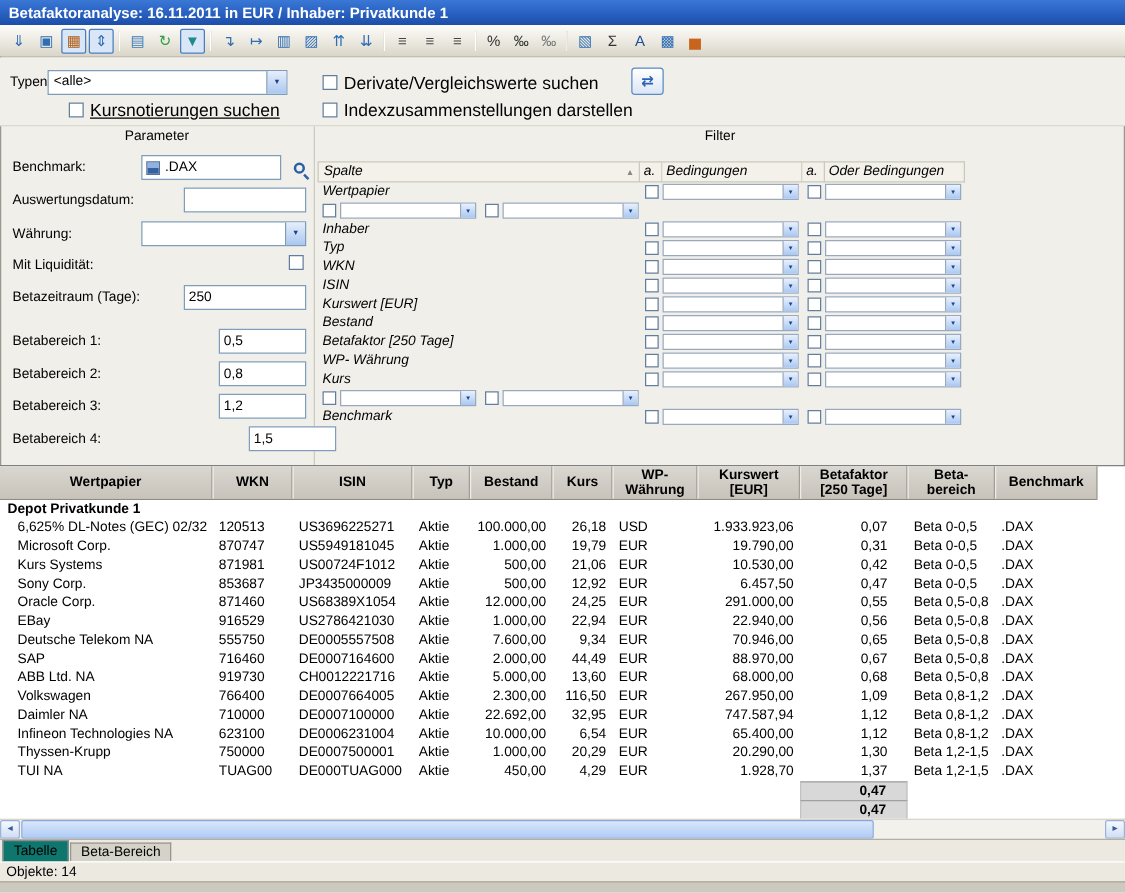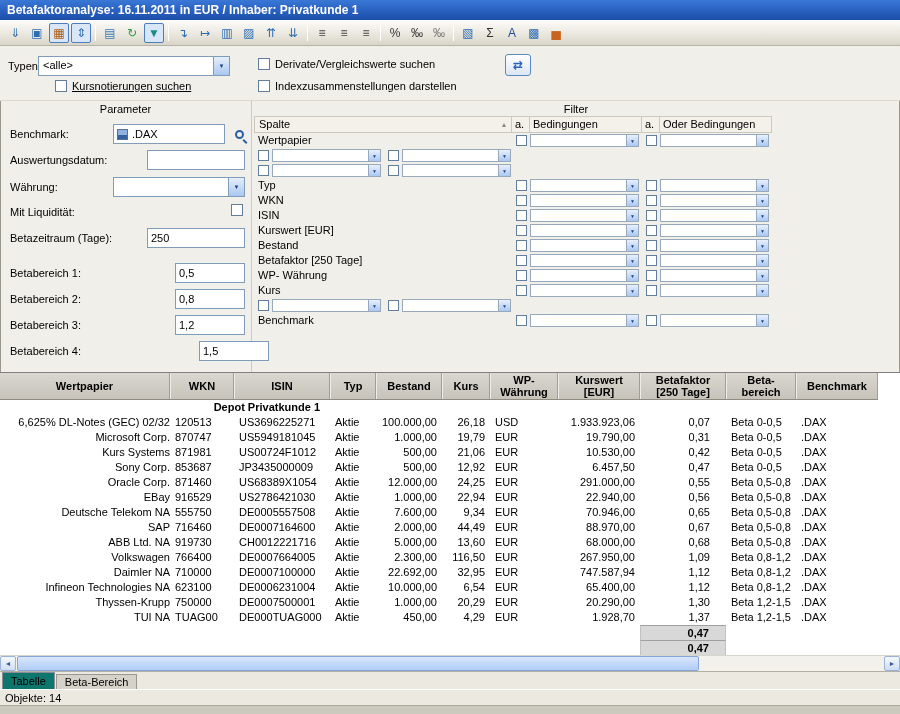--- a/index.html
+++ b/index.html
@@ -24,21 +24,21 @@
   
   .search{position:absolute;left:0;top:46px;width:900px;height:54px;background:#f1efe9;}
   .lbl{position:absolute;font-size:11px;}
   .typen-lbl{left:8px;top:14px;}
   .combo{position:absolute;background:#fff;border:1px solid #7f9db9;display:flex;height:20px;}
   .combo-text{flex:1;padding:2px 4px;overflow:hidden;white-space:nowrap;}
   .combo-btn{width:16px;background:linear-gradient(180deg,#e6eefb,#aac7f0);border-left:1px solid #7f9db9;
     color:#17408b;font-size:6px;display:flex;align-items:center;justify-content:center;}
   .combo.typen{left:38px;top:10px;width:192px;}
   .cb{width:12px;height:12px;background:#fff;border:1px solid #637d9c;display:inline-block;flex:none;}
-  .chk{position:absolute;display:inline-flex;align-items:center;gap:5px;font-size:11px;white-space:nowrap;}
+  .chk{position:absolute;display:inline-flex;align-items:center;gap:5px;font-size:14px;white-space:nowrap;}
   .chk.kurs{left:55px;top:34px;text-decoration:underline;}
   .chk.deriv{left:258px;top:12px;}
   .chk.index{left:258px;top:34px;}
   .refresh-btn{position:absolute;left:505px;top:8px;width:26px;height:22px;border:1px solid #5a8ac6;
     border-radius:3px;background:linear-gradient(180deg,#fff,#dbe6f5);color:#2a62b8;font-weight:bold;
     font-size:12px;display:flex;align-items:center;justify-content:center;padding:0;}
 
   
   .panels{position:absolute;left:0;top:100px;width:900px;height:272px;border-top:1px solid #dcd9ce;padding-left:13px;}
   .ptitle{position:absolute;top:2px;width:100%;text-align:center;font-size:11px;}
@@ -49,21 +49,21 @@
     border:1px solid #7f9db9;display:flex;align-items:center;gap:4px;padding-left:3px;}
   .bm-ic{width:11px;height:11px;border:1px solid #55719e;
     background:linear-gradient(180deg,#8fb2e2 50%,#35629e 50%);flex:none;}
   .lens-btn{position:absolute;left:229px;top:24px;width:20px;height:18px;border:none;background:transparent;padding:0;}
   .lens{position:relative;width:9px;height:9px;border:2px solid #2a5fa8;border-radius:50%;display:inline-block;}
   .lens::after{content:'';position:absolute;width:2px;height:5px;background:#2a5fa8;left:7px;top:7px;transform:rotate(-45deg);}
   .combo.waehrung{left:113px;top:76px;width:132px;}
   .pchk{position:absolute;}
 
   .fpanel{position:absolute;left:252px;top:0;width:648px;height:272px;}
-  .fgrid{position:absolute;left:2px;top:15px;width:518px;}
+  .fgrid{position:absolute;left:2px;top:28px;width:518px;font-style:italic;}
   .fhead,.frow{display:flex;width:518px;}
   .fh{background:#f3f1ea;border-top:1px solid #cbc8bd;border-bottom:1px solid #cbc8bd;
     border-right:1px solid #cbc8bd;height:17px;line-height:15px;padding-left:4px;font-size:11px;overflow:hidden;}
   .fh:first-child{border-left:1px solid #cbc8bd;}
   .fname{width:258px;flex:none;padding-left:4px;white-space:nowrap;overflow:hidden;}
   .fchk{width:18px;flex:none;display:flex;align-items:center;justify-content:center;padding-left:0;}
   .fcond{width:112px;flex:none;padding-left:0;}
   .fh.fchk,.fh.fcond{padding-left:3px;display:block;}
   .frow{height:15px;align-items:center;}
   .frow .fname{font-size:11px;line-height:15px;}
@@ -81,21 +81,21 @@
   .th{flex:none;border-right:1px solid #a29e93;border-left:1px solid #eeece7;display:flex;align-items:center;
     justify-content:center;text-align:center;font-weight:bold;white-space:pre-line;line-height:12px;font-size:11px;overflow:hidden;}
   .th:first-child{border-left:none;}
   .c0{width:170px;}.c1{width:64px;}.c2{width:96px;}.c3{width:46px;}.c4{width:66px;}.c5{width:48px;}
   .c6{width:68px;}.c7{width:82px;}.c8{width:86px;}.c9{width:70px;}.c10{width:82px;}
   .trow{display:flex;width:878px;height:15px;background:#fff;}
   .tc{flex:none;font-size:11px;line-height:15px;white-space:nowrap;overflow:hidden;}
   .tc.l{padding-left:5px;}
   .tc.r{text-align:right;padding-right:5px;}
   .tc.c8.r{padding-right:16px;}
-  .trow .tc.c0{padding-left:14px;text-align:right;}
+  .trow .tc.c0{padding-left:14px;}
   .trow.group .tc.c0{padding-left:6px;font-weight:bold;width:320px;}
   .sumrow{display:flex;width:878px;height:15px;background:#fff;}
   .sumpad{width:640px;flex:none;}
   .sumcell{width:86px;flex:none;background:#d8d8d8;border-top:1px solid #a0a0a0;border-left:1px solid #c2c2c2;
     border-right:1px solid #c2c2c2;text-align:right;padding-right:16px;font-weight:bold;font-size:11px;line-height:14px;}
 
   
   .hscroll{position:absolute;left:0;top:655px;width:900px;height:16px;background:#f3f1ec;border-top:1px solid #d8d5cc;}
   .sb-btn{position:absolute;top:0;width:16px;height:15px;border:1px solid #9ab1d9;border-radius:2px;
     background:linear-gradient(180deg,#f5f9fe,#cfdef5);color:#3a5a9c;font-size:7px;text-align:center;line-height:14px;}
@@ -263,20 +263,21 @@
               <div class="fchk">
                 <span class="cb"></span>
               </div>
               <div class="fcond">
                 <div class="ddbox">
                   <span class="ddarrow">▼</span>
                 </div>
               </div>
             </div>
             <div class="frow">
+              <div class="fname">Inhaber</div>
               <div class="fchk">
                 <span class="cb"></span>
               </div>
               <div class="fcond">
                 <div class="ddbox">
                   <span class="ddarrow">▼</span>
                 </div>
               </div>
               <div class="fchk">
                 <span class="cb"></span>

